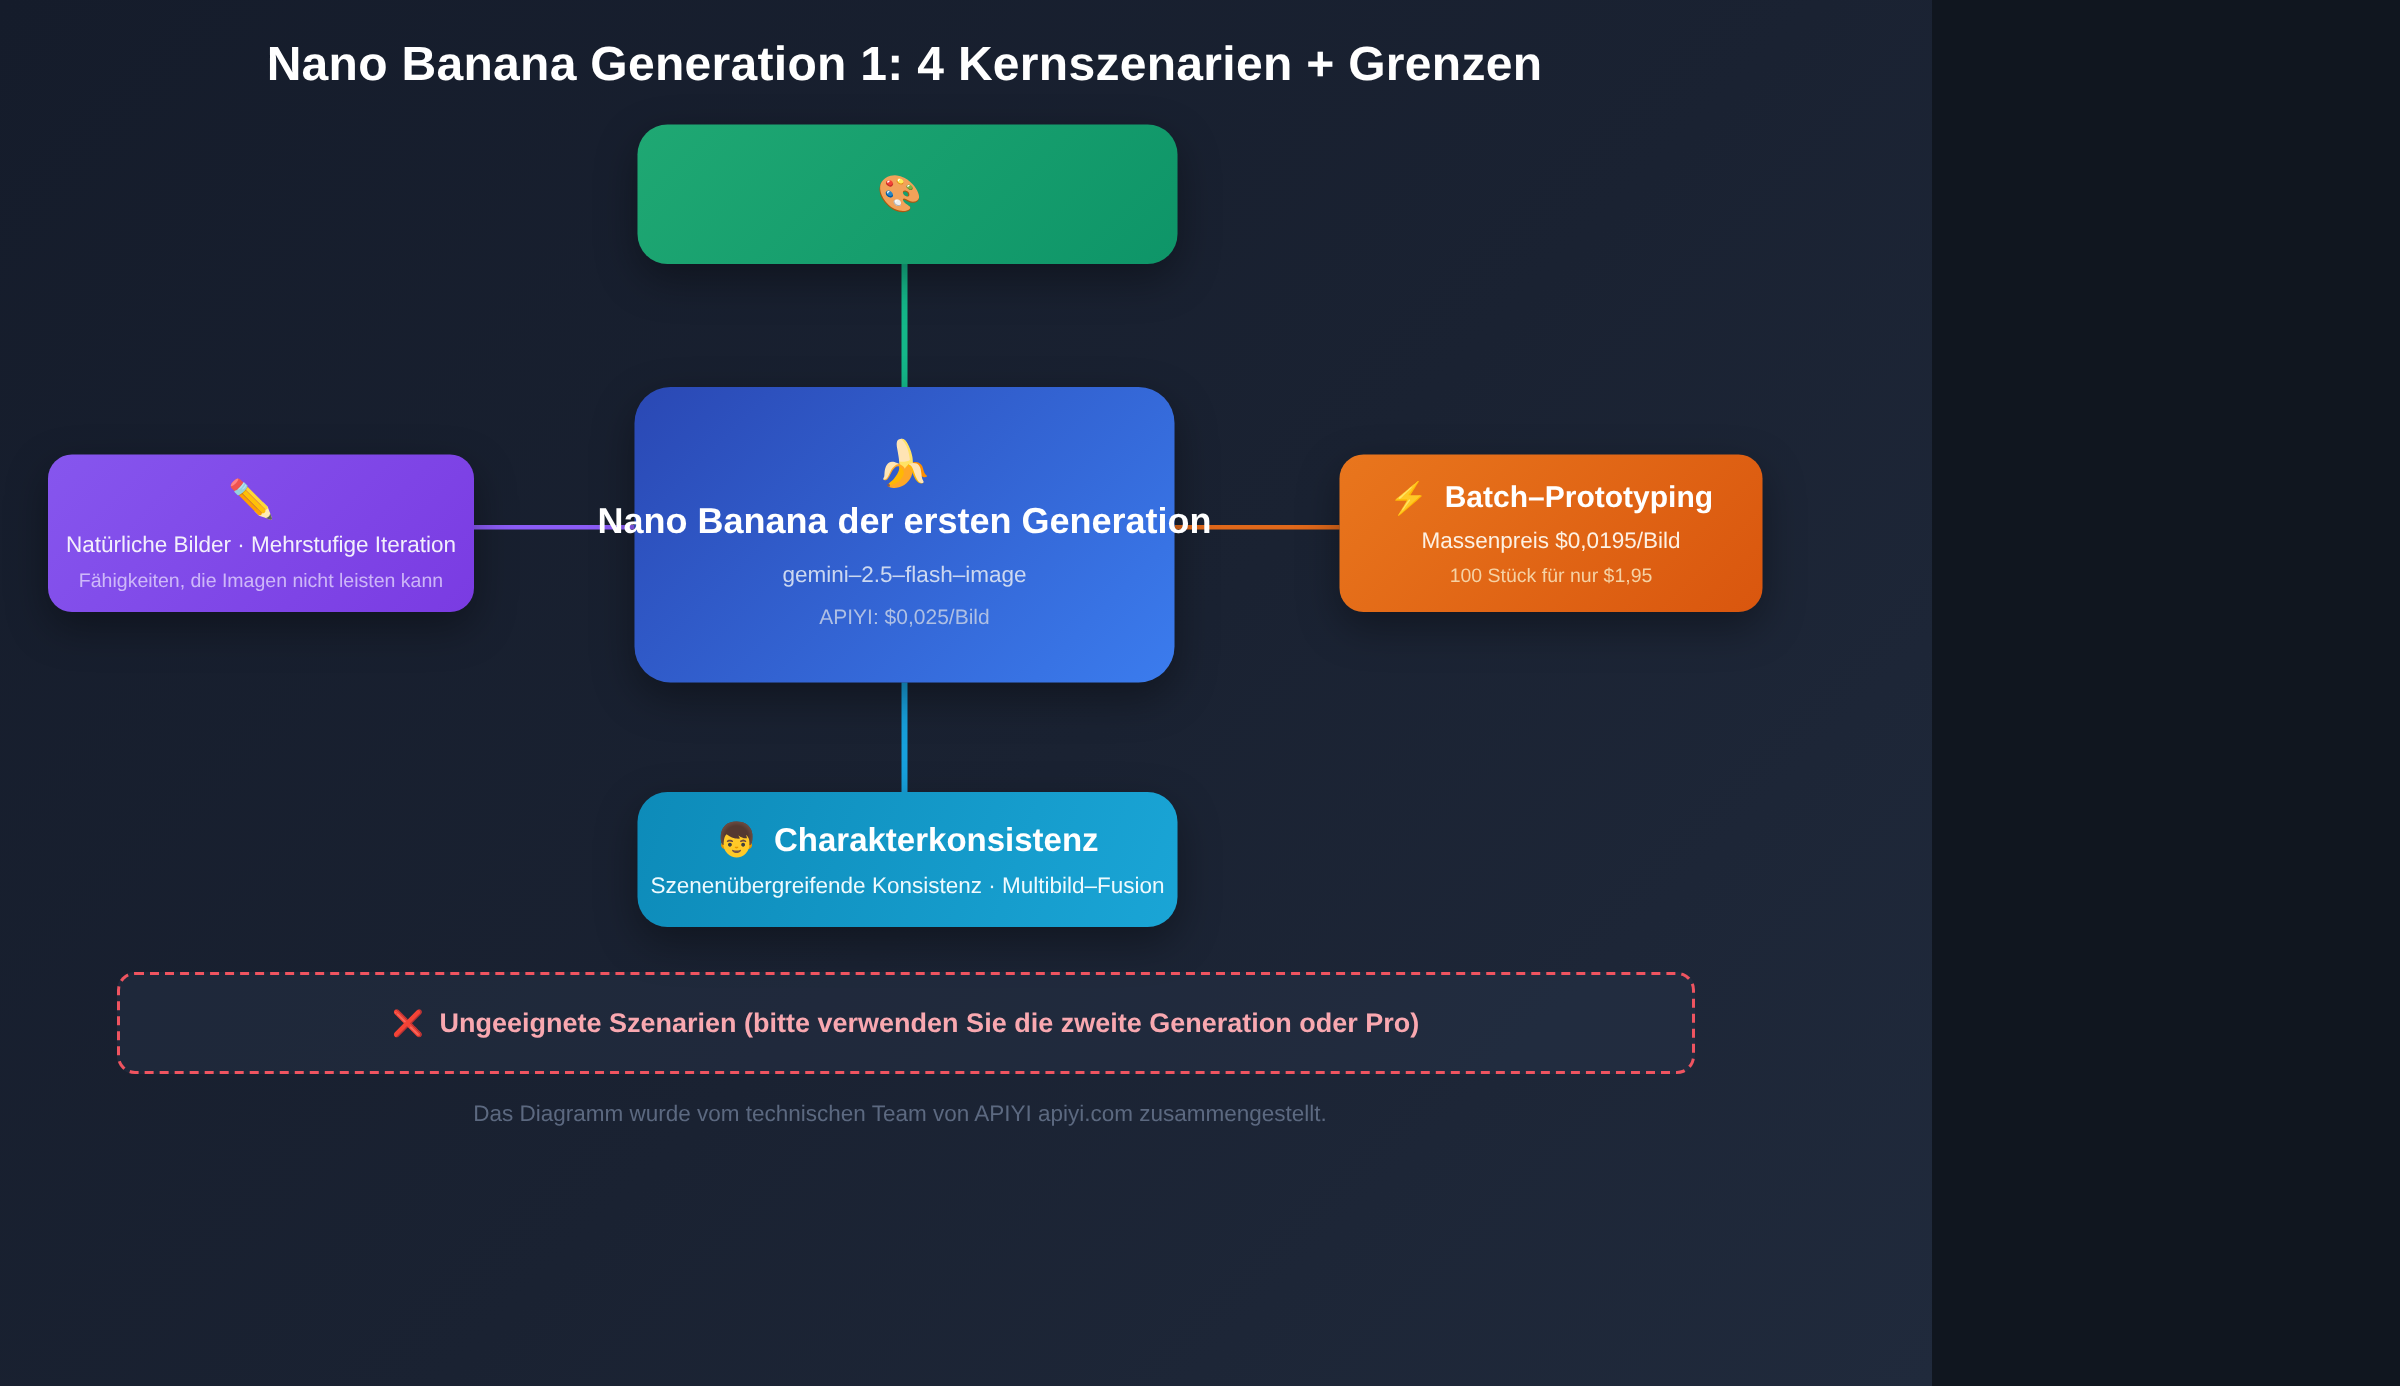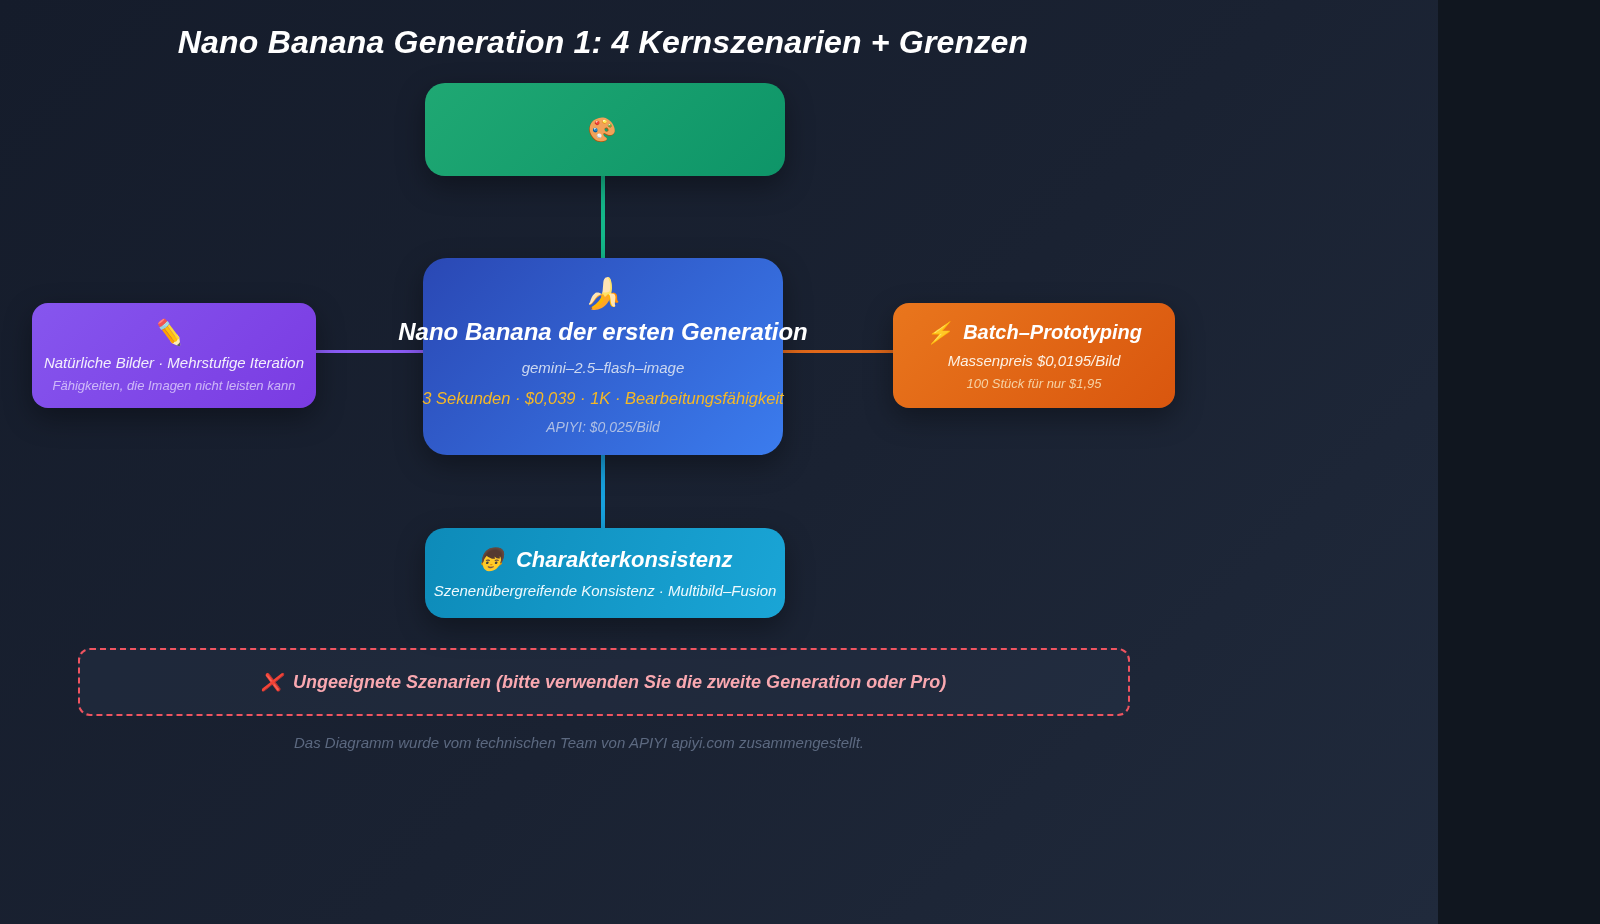--- a/index.html
+++ b/index.html
@@ -1,20 +1,19 @@
 <!DOCTYPE html>
 <html><head>
 <meta charset="utf-8">
 <style>
   html,body { margin:0; padding:0; background:#10161f; }
   .canvas {
-    position:relative; width:1438px; height:924px; overflow:hidden;
+    position:relative; width:1288px; height:924px; overflow:hidden;
     background:linear-gradient(135deg,#151c2b 0%, #1a2232 55%, #202a3c 100%);
     font-family:"Liberation Sans", sans-serif;
-    font-style:italic;
   }
   .page-title {
     position:absolute; left:603px; top:24px; transform:translateX(-50%);
     margin:0; white-space:nowrap;
     font-size:32px; font-weight:700; color:#ffffff; letter-spacing:0.2px;
   }
   .node {
     position:absolute; display:flex; flex-direction:column;
     align-items:center; justify-content:center;
     box-shadow:0 10px 28px rgba(0,0,0,0.35);
@@ -89,21 +88,21 @@
     border:2px dashed #ef5460; border-radius:12px;
     background:rgba(41,53,74,0.42);
     display:flex; flex-direction:column; align-items:center; justify-content:center; gap:6px;
     box-sizing:border-box;
   }
   .unsuitable .t { font-size:18px; font-weight:700; color:#f9a8b0; white-space:nowrap; }
   .unsuitable .t .em { font-size:17px; margin-right:10px; }
   .unsuitable .s { font-size:15.5px; color:#8e9cb1; white-space:nowrap; }
 
   .footer {
-    position:absolute; left:579px; top:734px; transform:translateX(-50%);
+    position:absolute; left:600px; top:734px; transform:translateX(-50%);
     white-space:nowrap; font-size:15px; color:#5c6980;
   }
 </style>
 </head>
 <body>
 
 <div class="canvas">
 
   <h1 class="page-title">Nano Banana Generation 1: 4 Kernszenarien + Grenzen</h1>
 
@@ -115,21 +114,20 @@
   <div class="node node-style">
     <div class="row t">
       <span class="em">🎨</span>
     </div>
   </div>
 
   <div class="node node-center">
     <div class="banana nowrap">🍌</div>
     <div class="t nowrap">Nano Banana der ersten Generation</div>
     <div class="model nowrap">gemini–2.5–flash–image</div>
-    <div class="stats nowrap">3 Sekunden · $0,039 · 1K · Bearbeitungsfähigkeit</div>
     <div class="price nowrap">APIYI: $0,025/Bild</div>
   </div>
 
   <div class="node node-conv">
     <div class="row t">
       <span class="em">✏️</span>
     </div>
     <div class="s nowrap">Natürliche Bilder · Mehrstufige Iteration</div>
     <div class="n nowrap">Fähigkeiten, die Imagen nicht leisten kann</div>
   </div>

